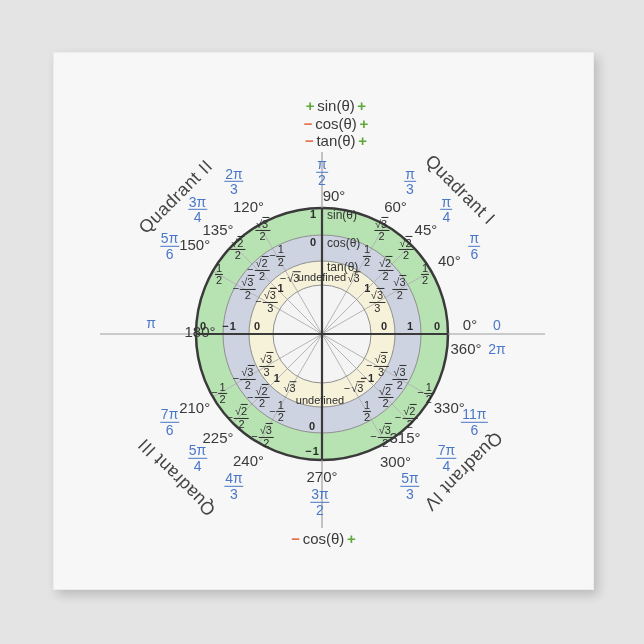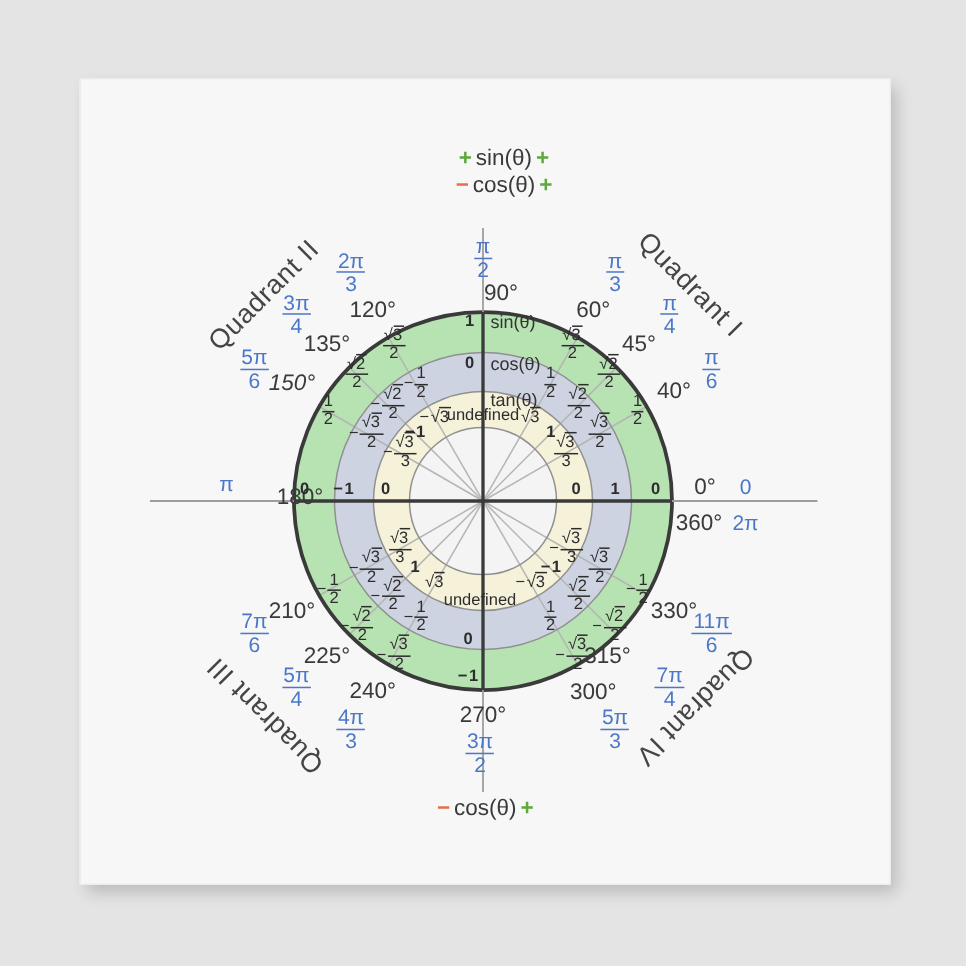--- a/index.html
+++ b/index.html
@@ -36,20 +36,23 @@
   <div class="card">
 
 
     <div class="legend" style="top:44px;padding-left:25px;">
       <div class="lrow">
         <span class="sgn plus">+</span><span class="fnm">sin(θ)</span><span class="sgn plus">+</span>
       </div>
       <div class="lrow">
         <span class="sgn minus">−</span><span class="fnm">cos(θ)</span><span class="sgn plus">+</span>
       </div>
+      <div class="lrow">
+        <span class="sgn minus">−</span><span class="fnm">tan(θ)</span><span class="sgn plus">+</span>
+      </div>
     </div>
 
     <div class="legend" style="top:477px;">
       <div class="lrow">
         <span class="sgn minus">−</span><span class="fnm">cos(θ)</span><span class="sgn plus">+</span>
       </div>
     </div>
   </div>
 
   <svg class="diagram" viewBox="0 0 644 644">
@@ -176,21 +179,21 @@
         </span></div>
       <div class="lbl val" style="left: 237.854px; top: 249.854px;"><span class="frac">
           <span class="fn2">√<span class="sv">2</span></span>
           <span class="fd">2</span>
         </span></div>
       <div class="lbl val" style="left: 258.36px; top: 270.36px;"><span class="ng">−</span><span class="frac">
           <span class="fn2">√<span class="sv">2</span></span>
           <span class="fd">2</span>
         </span></div>
       <div class="lbl val b" style="left: 276.745px; top: 288.745px;"><span class="ng">−</span>1</div>
-      <div class="lbl deg" style="left: 194.694px; top: 256px; font-style: italic;">150°</div>
+      <div class="lbl deg" style="left: 194.694px; top: 245px;">150°</div>
       <div class="lbl rad" style="left: 169.58px; top: 246px;"><span class="frac">
           <span class="fn2">5π</span>
           <span class="fd">6</span>
         </span></div>
       <div class="lbl val" style="left: 218.943px; top: 274.5px;"><span class="frac">
           <span class="fn2">1</span>
           <span class="fd">2</span>
         </span></div>
       <div class="lbl val" style="left: 244.058px; top: 289px;"><span class="ng">−</span><span class="frac">
           <span class="fn2">√<span class="sv">3</span></span>

